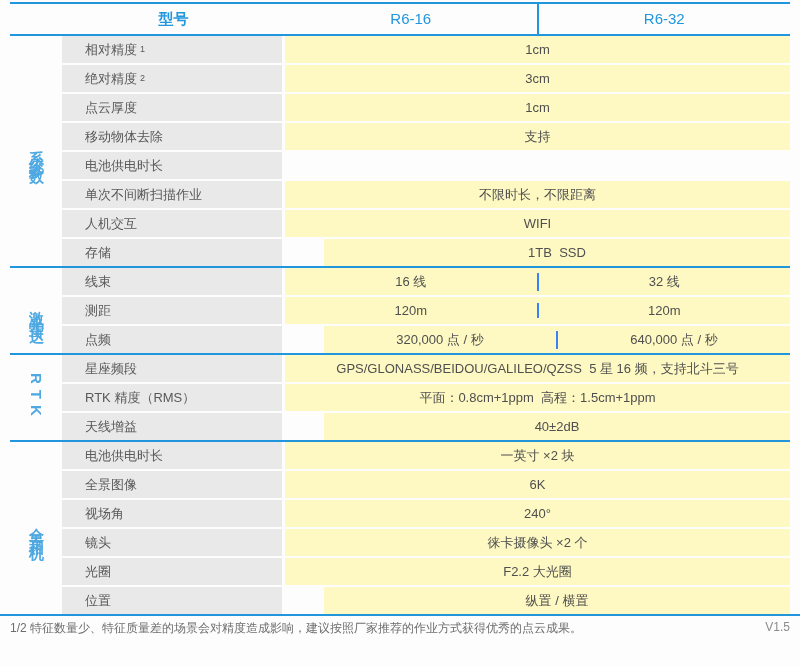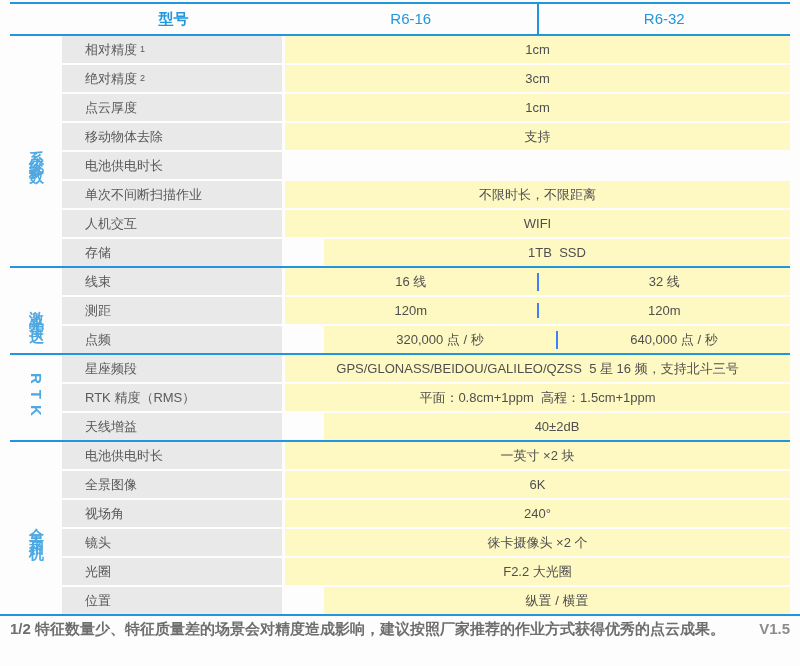--- a/index.html
+++ b/index.html
@@ -53,21 +53,21 @@
   .value-cell.split { padding:0; }
   .value-cell.split .half {
     flex:1; display:flex; align-items:center; justify-content:center;
     white-space:pre;
   }
   .value-cell.split .half + .half { border-left:2px solid #3b82f6; }
 
   
   .footer {
     display:flex; justify-content:space-between; align-items:flex-start;
-    padding:4px 10px 0 10px; font-size:15px;font-weight:bold;
+    padding:4px 10px 0 10px; font-size:12px;
   }
   .footer .note { color:#6e6e6e; }
   .footer .version { color:#8c8c8c; }
 </style>
 </head>
 <body>
 
 <div class="page">
 
   <div class="hline"></div>

